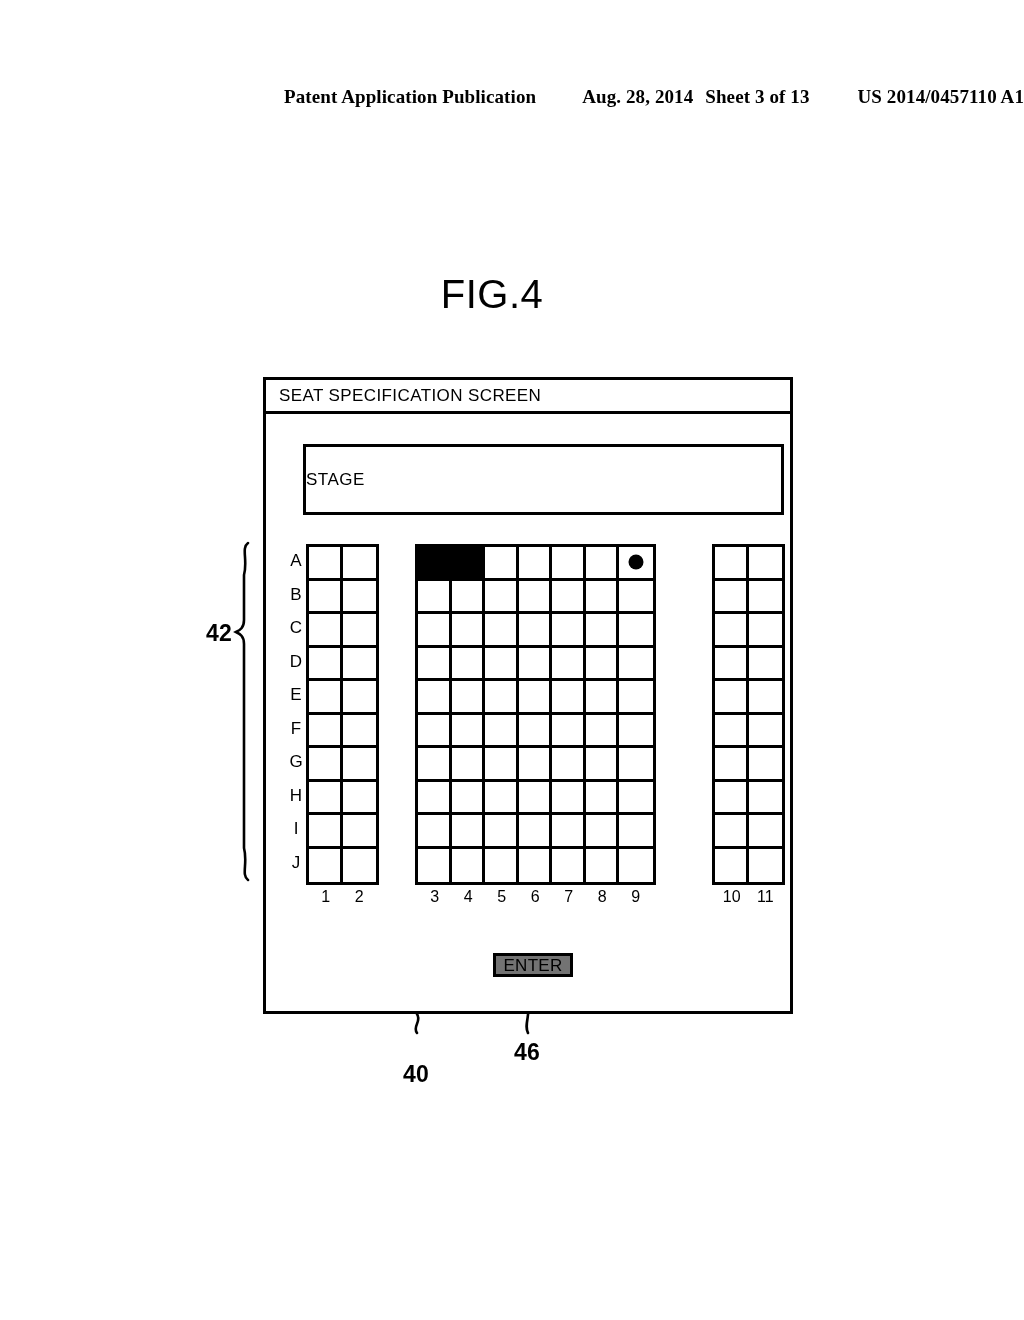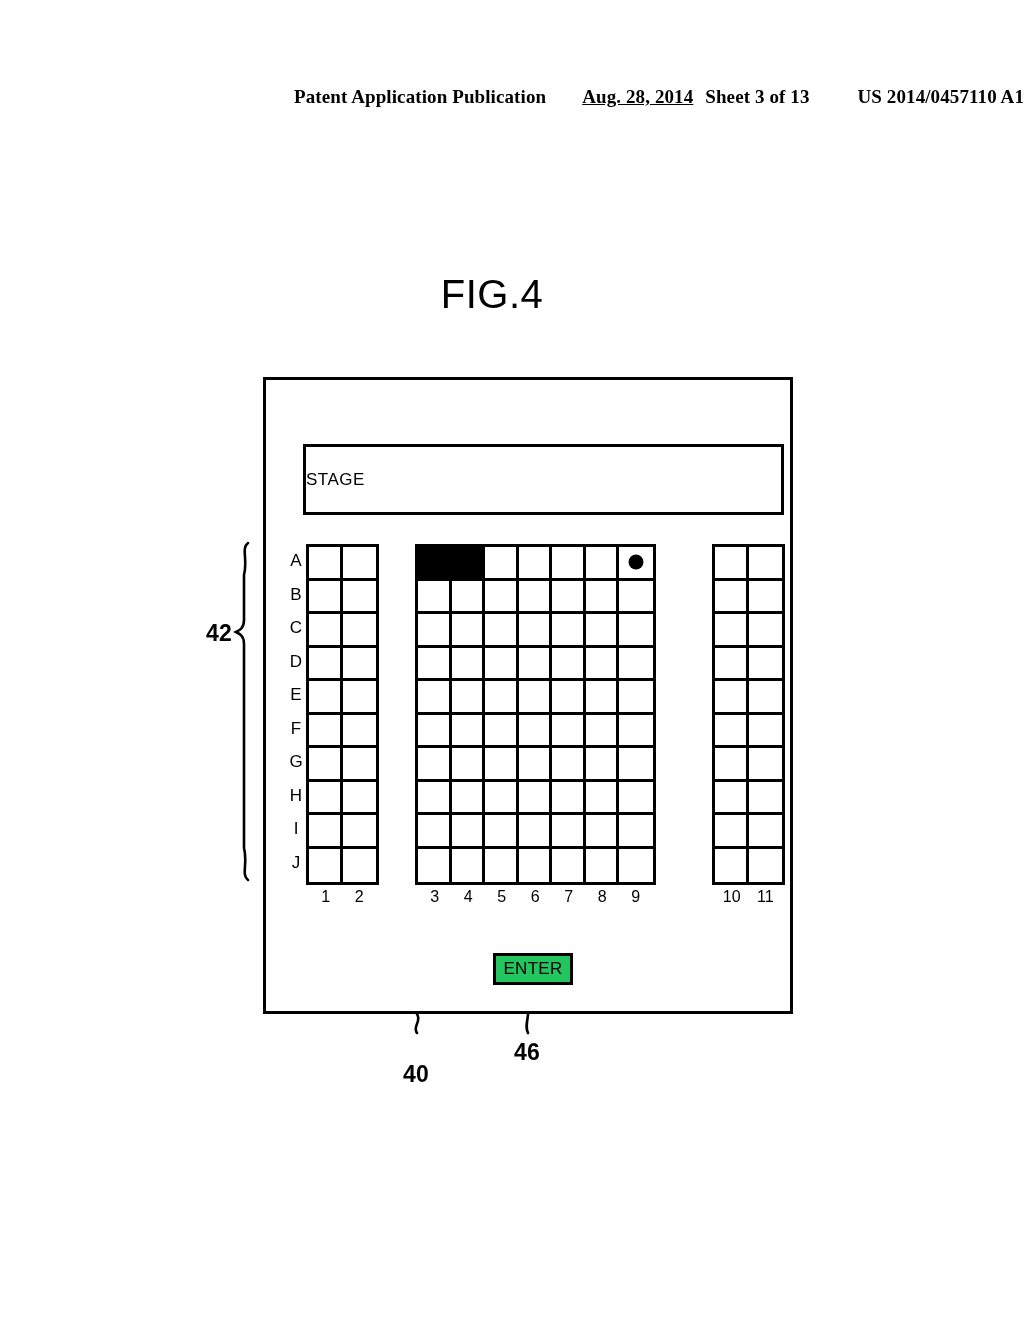--- a/index.html
+++ b/index.html
@@ -25,21 +25,21 @@
     display: flex;
     justify-content: flex-end;
     align-items: baseline;
     font-family: "Liberation Serif", serif;
     font-weight: bold;
     font-size: 19px;
     letter-spacing: 0.1px;
     white-space: nowrap;
   }
   .patent-header .hdr-pub { }
-  .patent-header .hdr-date { margin-left: 36px; text-decoration: underline; }
+  .patent-header .hdr-date { margin-left: 46px; }
   .patent-header .hdr-sheet { margin-left: 12px; }
   .patent-header .hdr-num { margin-left: 48px; }
 
   
   .fig-title {
     position: absolute;
     left: 16px;
     top: 272px;
     width: 952px;
     text-align: center;
@@ -173,27 +173,27 @@
     font-size: 16px;
     line-height: 1;
   }
 
   
   .enter-button {
     position: absolute;
     left: 227px;
     top: 573px;
     width: 80px;
-    height: 32px;
+    height: 24px;
     border: 3px solid #000;
     box-sizing: border-box;
     display: flex;
-    align-items: center;
+    align-items: flex-start;
     justify-content: center;
-    background: #22c55e;
+    background: #737373;
   }
   .enter-button span {
     font-size: 17px;
     letter-spacing: 0.3px;
   }
 
   
   .ref-label {
     position: absolute;
     font-family: "Liberation Sans", sans-serif;
@@ -257,20 +257,23 @@
 
 <div class="ref-label ref-42">42</div>
 <div class="ref-label ref-44l">44L</div>
 <div class="ref-label ref-44c">44C</div>
 <div class="ref-label ref-44r">44R</div>
 <div class="ref-label ref-40">40</div>
 <div class="ref-label ref-46">46</div>
 
 <div class="screen">
 
+  <div class="screen-title-bar">
+    <span>SEAT SPECIFICATION SCREEN</span>
+  </div>
 
   <div class="stage-box">
     <span>STAGE</span>
   </div>
 
   <div class="seatmap">
     <div class="row-labels" id="row-labels">
         <div class="row-label">A</div>
         <div class="row-label">B</div>
         <div class="row-label">C</div>

